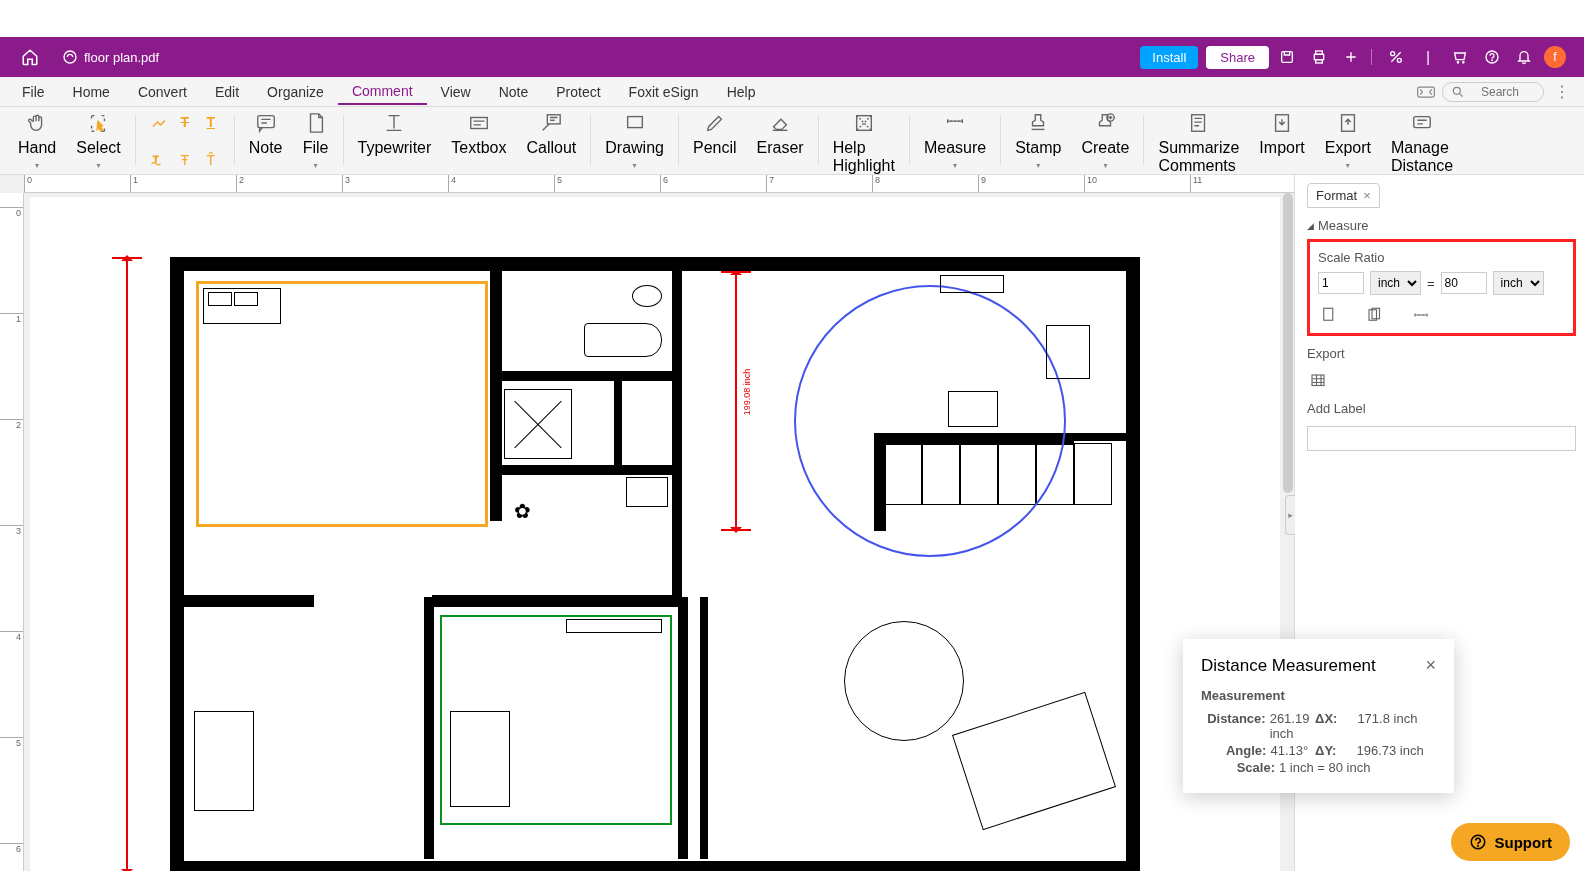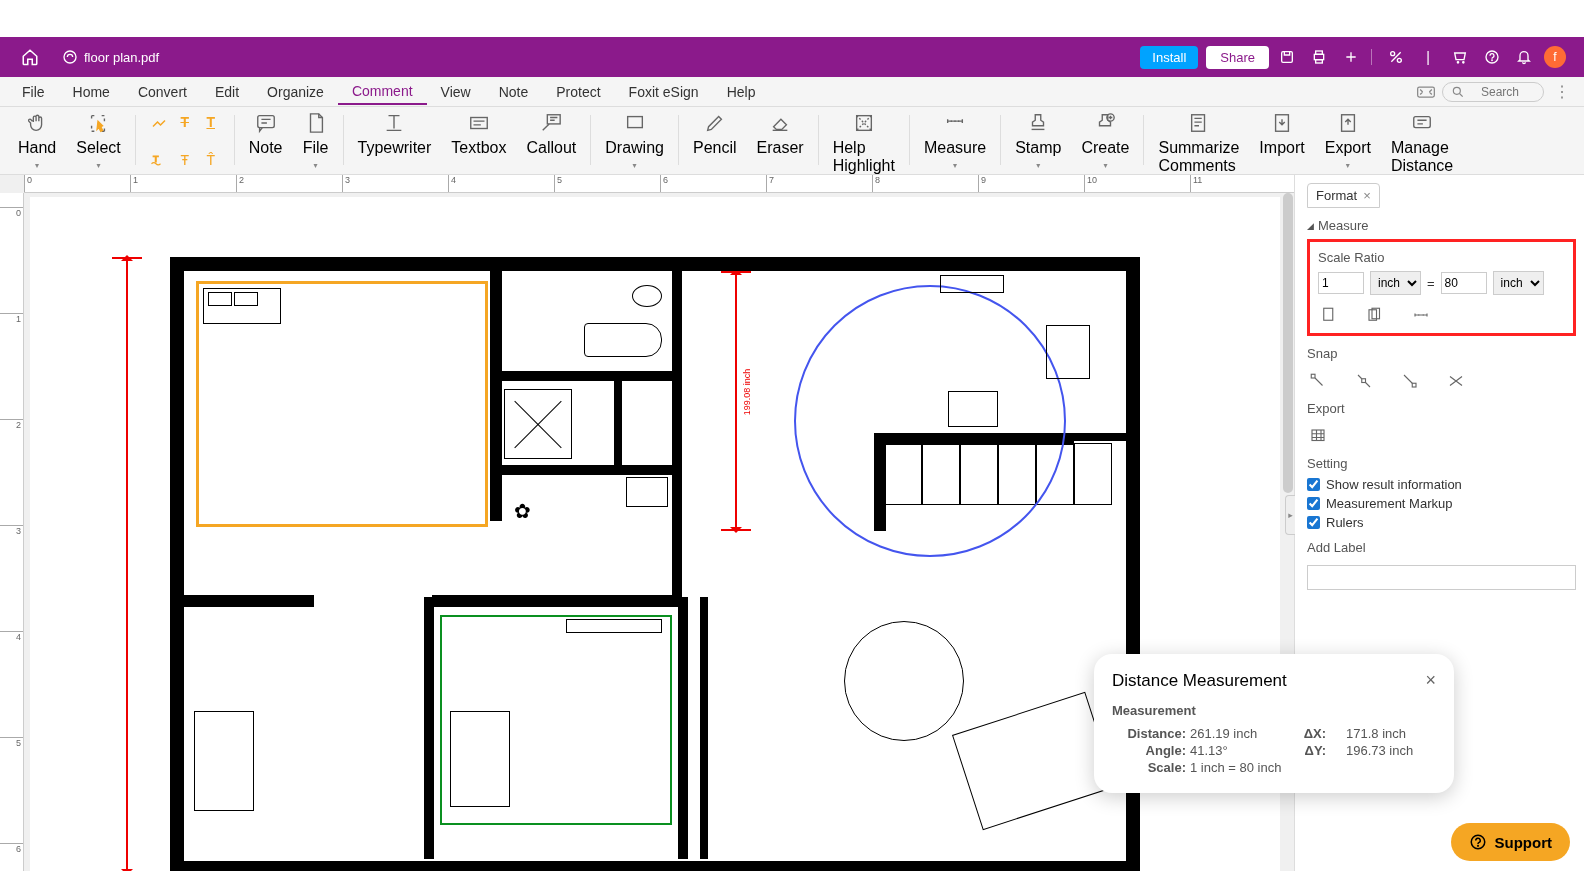--- a/index.html
+++ b/index.html
@@ -108,21 +108,21 @@
 .scale-row { display: flex; align-items: center; gap: 6px; margin-top: 6px; }
 .scale-row input[type=text] { width: 46px; padding: 3px; border: 1px solid #ccc; font-size: 12px; }
 .scale-row select { padding: 3px; border: 1px solid #ccc; font-size: 12px; }
 .icon-row-panel { display: flex; gap: 24px; margin-top: 10px; }
 .icon-row-panel .picon { width: 22px; height: 20px; display:flex; align-items:center; justify-content:center; }
 .check-row { display: flex; align-items: center; gap: 6px; margin: 4px 0; font-size: 13px; }
 .check-row input { accent-color: #1976d2; }
 .label-input { width: 100%; padding: 4px; border: 1px solid #ccc; margin-top: 4px; }
 
 
-.popup { position: absolute; right: 130px; bottom: 78px; width: 360px; background: #fff; border-radius: 18px; box-shadow: 0 4px 20px rgba(0,0,0,0.2); padding: 16px 18px; }
+.popup { position: absolute; right: 130px; bottom: 78px; width: 271px; background: #fff; border-radius: 0; box-shadow: 0 4px 20px rgba(0,0,0,0.2); padding: 16px 18px; }
 .popup .popup-title { font-size: 17px; font-weight: 500; margin-bottom: 12px; display: flex; justify-content: space-between; align-items: center; }
 .popup .close { font-size: 18px; color: #666; cursor: pointer; }
 .popup .sub { font-weight: 600; font-size: 13px; margin-bottom: 8px; color: #555; }
 .popup .row { display: flex; font-size: 13px; color: #555; margin: 2px 0; }
 .popup .row .k { width: 74px; text-align: right; font-weight: 600; margin-right: 4px; }
 .popup .row .v { flex: 1; }
 .popup .row .k2 { width: 32px; text-align: right; font-weight: 600; margin-right: 20px; }
 
 
 .support-btn { position: absolute; right: 14px; bottom: 10px; background: #f5a623; color: #000; padding: 10px 18px; border-radius: 22px; font-size: 15px; font-weight: 600; display: flex; align-items: center; gap: 8px; border: none; }
@@ -552,74 +552,31 @@
             </div>
           <div class="picon">
               <svg width="18" height="18" viewBox="0 0 24 24" fill="none" stroke="#666" stroke-width="1.5">
                 <path d="M4 12h16M4 10v4M20 10v4M9 11v2M15 11v2"></path>
               </svg>
             </div>
         </div>
       </div>
     </div>
     <div class="panel-section">
-      <div class="sec-title">Snap</div>
-      <div class="icon-row-panel">
-        <div class="picon">
-            <svg width="18" height="18" viewBox="0 0 24 24" fill="none" stroke="#666" stroke-width="1.5">
-              <rect x="3" y="3" width="5" height="5"></rect>
-              <path d="M8 8l10 10"></path>
-            </svg>
-          </div>
-        <div class="picon">
-            <svg width="18" height="18" viewBox="0 0 24 24" fill="none" stroke="#666" stroke-width="1.5">
-              <rect x="9" y="9" width="5" height="5"></rect>
-              <path d="M4 4l5 5M14 14l6 6"></path>
-            </svg>
-          </div>
-        <div class="picon">
-            <svg width="18" height="18" viewBox="0 0 24 24" fill="none" stroke="#666" stroke-width="1.5">
-              <rect x="15" y="15" width="5" height="5"></rect>
-              <path d="M4 4l11 11"></path>
-            </svg>
-          </div>
-        <div class="picon">
-            <svg width="18" height="18" viewBox="0 0 24 24" fill="none" stroke="#666" stroke-width="1.5">
-              <path d="M4 18L20 6M4 6l16 12"></path>
-            </svg>
-          </div>
-      </div>
-    </div>
-    <div class="panel-section">
       <div class="sec-title">Export</div>
       <div class="icon-row-panel">
         <div class="picon">
             <svg width="18" height="18" viewBox="0 0 24 24" fill="none" stroke="#666" stroke-width="1.5">
               <rect x="4" y="4" width="16" height="14"></rect>
               <path d="M4 9h16M4 14h16M10 4v14M16 4v14"></path>
             </svg>
           </div>
       </div>
     </div>
     <div class="panel-section">
-      <div class="sec-title">Setting</div>
-      <div class="check-row">
-          <input type="checkbox" checked="" style="">
-          <span>Show result information</span>
-        </div>
-      <div class="check-row">
-          <input type="checkbox" checked="" style="">
-          <span>Measurement Markup</span>
-        </div>
-      <div class="check-row">
-          <input type="checkbox" checked="" style="">
-          <span>Rulers</span>
-        </div>
-    </div>
-    <div class="panel-section">
       <div class="sec-title">Add Label</div>
       <input type="text" class="label-input" style="">
     </div>
   </div>
 </div>
 
 <div class="popup">
   <div class="popup-title">
     <span>Distance Measurement</span>
     <span class="close">×</span>

